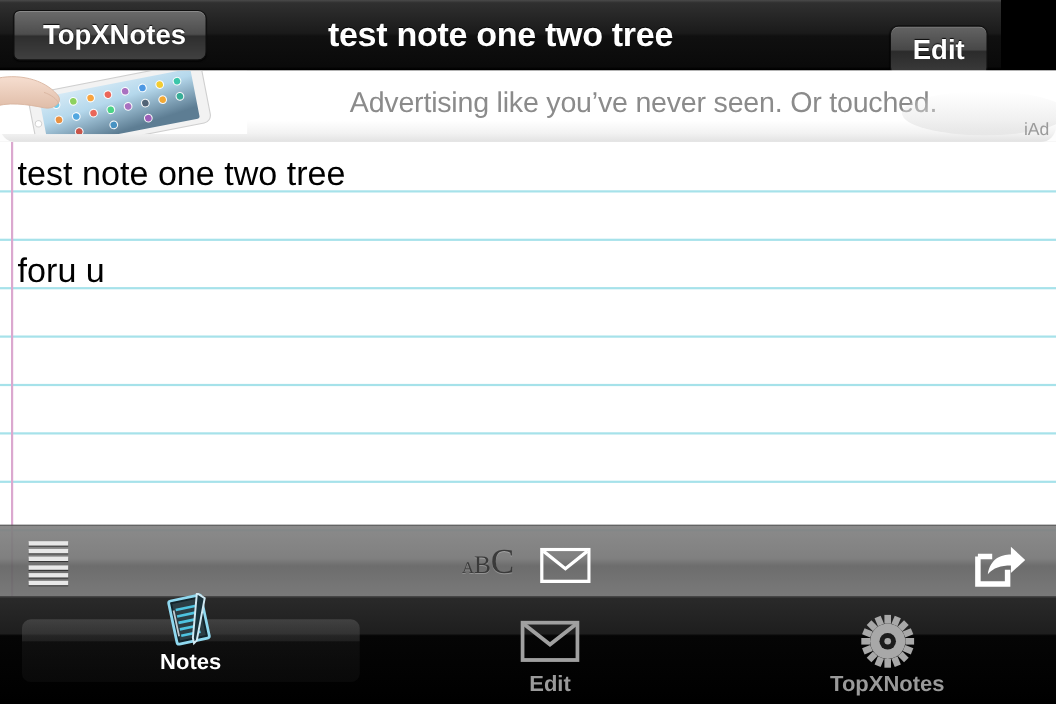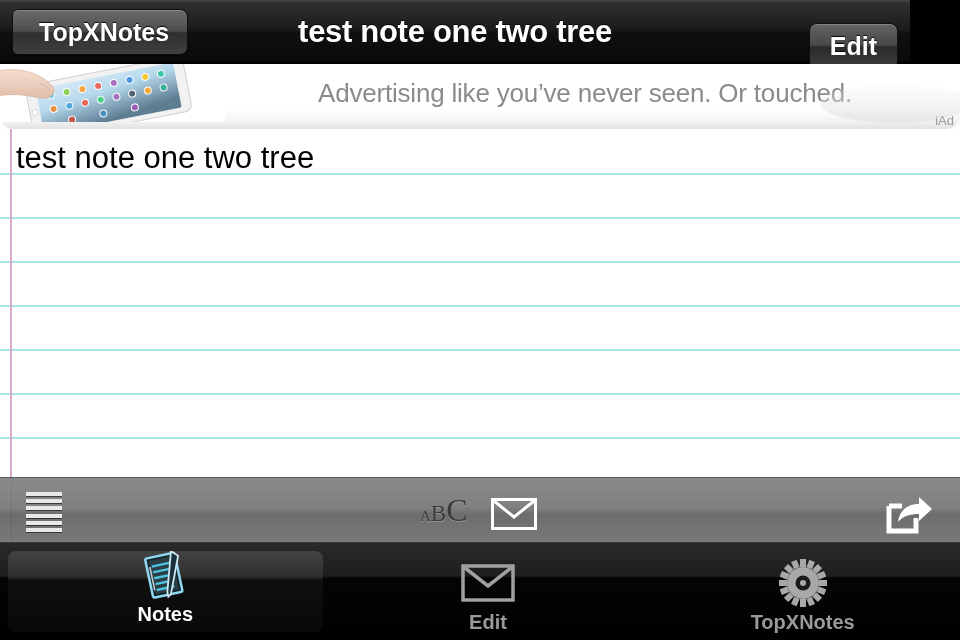--- a/index.html
+++ b/index.html
@@ -123,21 +123,21 @@
     text-align: center;
     color: #8b8b8b;
     font-size: 26px;
     letter-spacing: -0.2px;
     white-space: nowrap;
   }
   .ad-iad {
     position: absolute;
     right: 6px; bottom: 1px;
     color: #9a9a9a;
-    font-size: 13px;
+    font-size: 16px;
   }
   .ad-gloss {
     position: absolute;
     right: -10px; bottom: 6px;
     width: 150px; height: 40px;
     border-radius: 50%;
     background: linear-gradient(to bottom, rgba(255,255,255,0) 0%, rgba(230,230,230,0.9) 100%);
   }
 
   
@@ -247,21 +247,21 @@
   .tab .tab-label {
     color: #9a9a9a;
     font-size: 20px;
     font-weight: bold;
     text-shadow: 0 -1px 0 rgba(0,0,0,0.8);
     margin-top: 2px;
   }
   .tab.selected {
     background: linear-gradient(to bottom, rgba(90,90,90,0.55) 0%, rgba(60,60,60,0.5) 34%, rgba(22,22,22,0.6) 36%, rgba(14,14,14,0.6) 100%);
     border-radius: 8px;
-    margin: 8px;
+    margin: 20px;
   }
   .tab.selected .tab-label { color: #ffffff; }
 </style>
 </head>
 <body>
 
 <div class="app">
 
   <div class="navbar">
     <div class="back-btn">
@@ -351,20 +351,21 @@
     <div class="rule-line" style="top:88px"></div>
     <div class="rule-line" style="top:132px"></div>
     <div class="rule-line" style="top:176px"></div>
     <div class="rule-line" style="top:220px"></div>
     <div class="rule-line" style="top:264px"></div>
     <div class="rule-line" style="top:308px"></div>
     <div class="rule-line" style="top:352px"></div>
     <div class="margin-line"></div>
 
     <div class="note-text" style="top:12px">test note one two tree</div>
+    <div class="note-text" style="top:100px">foru u</div>
 
     <div class="note-toolbar" style="top:348px">
       <div class="tb-list-icon">
         <i></i>
         <i></i>
         <i></i>
         <i></i>
         <i></i>
         <i></i>
       </div>

